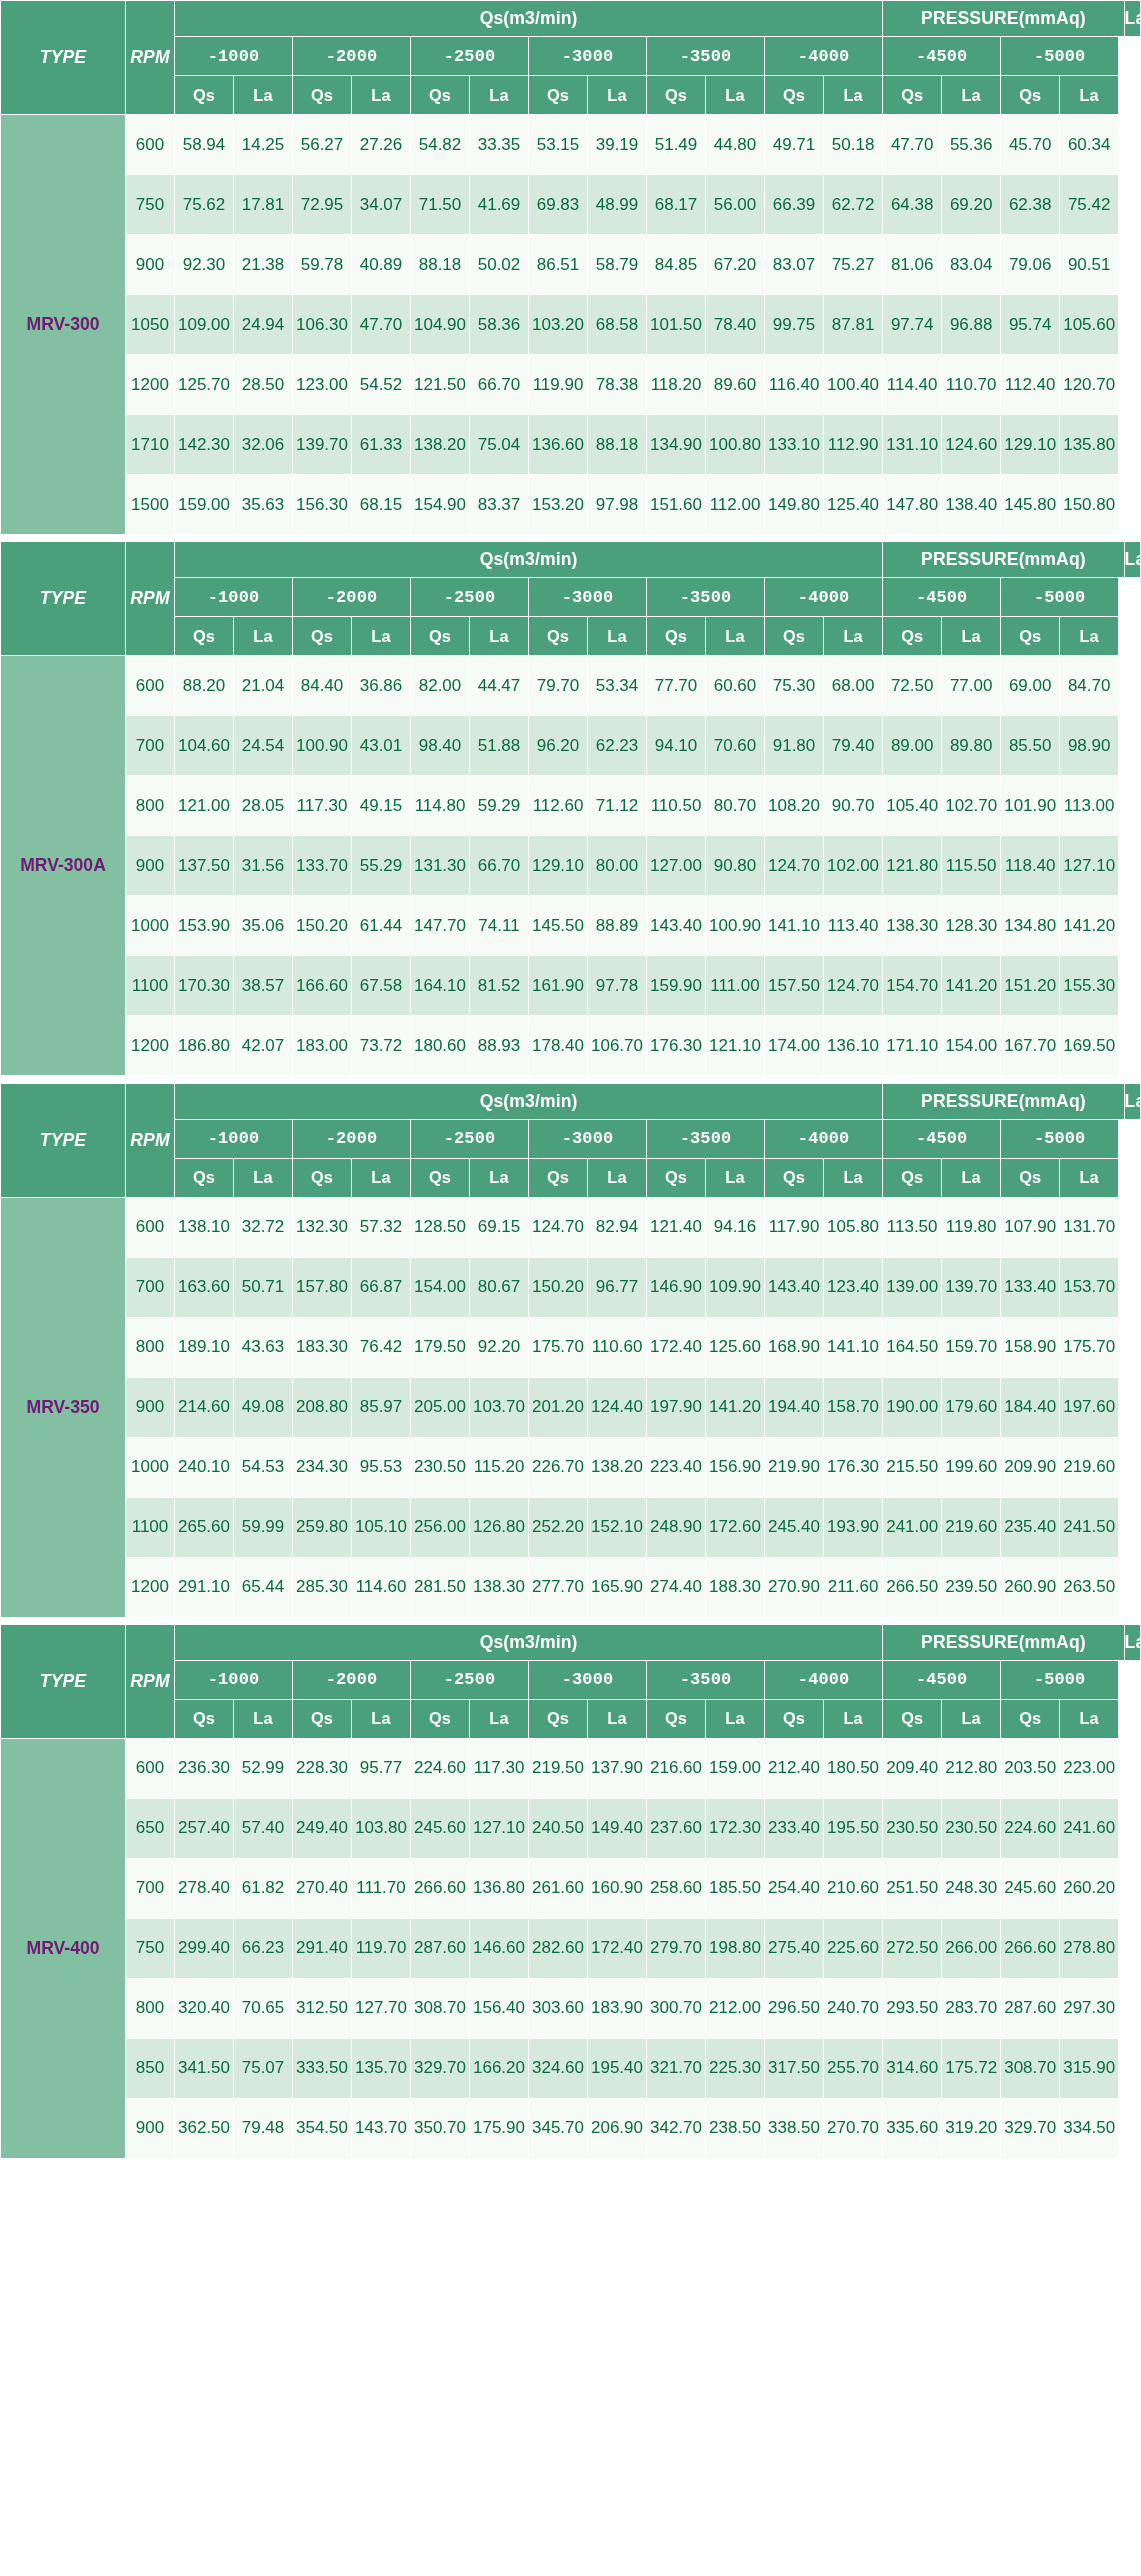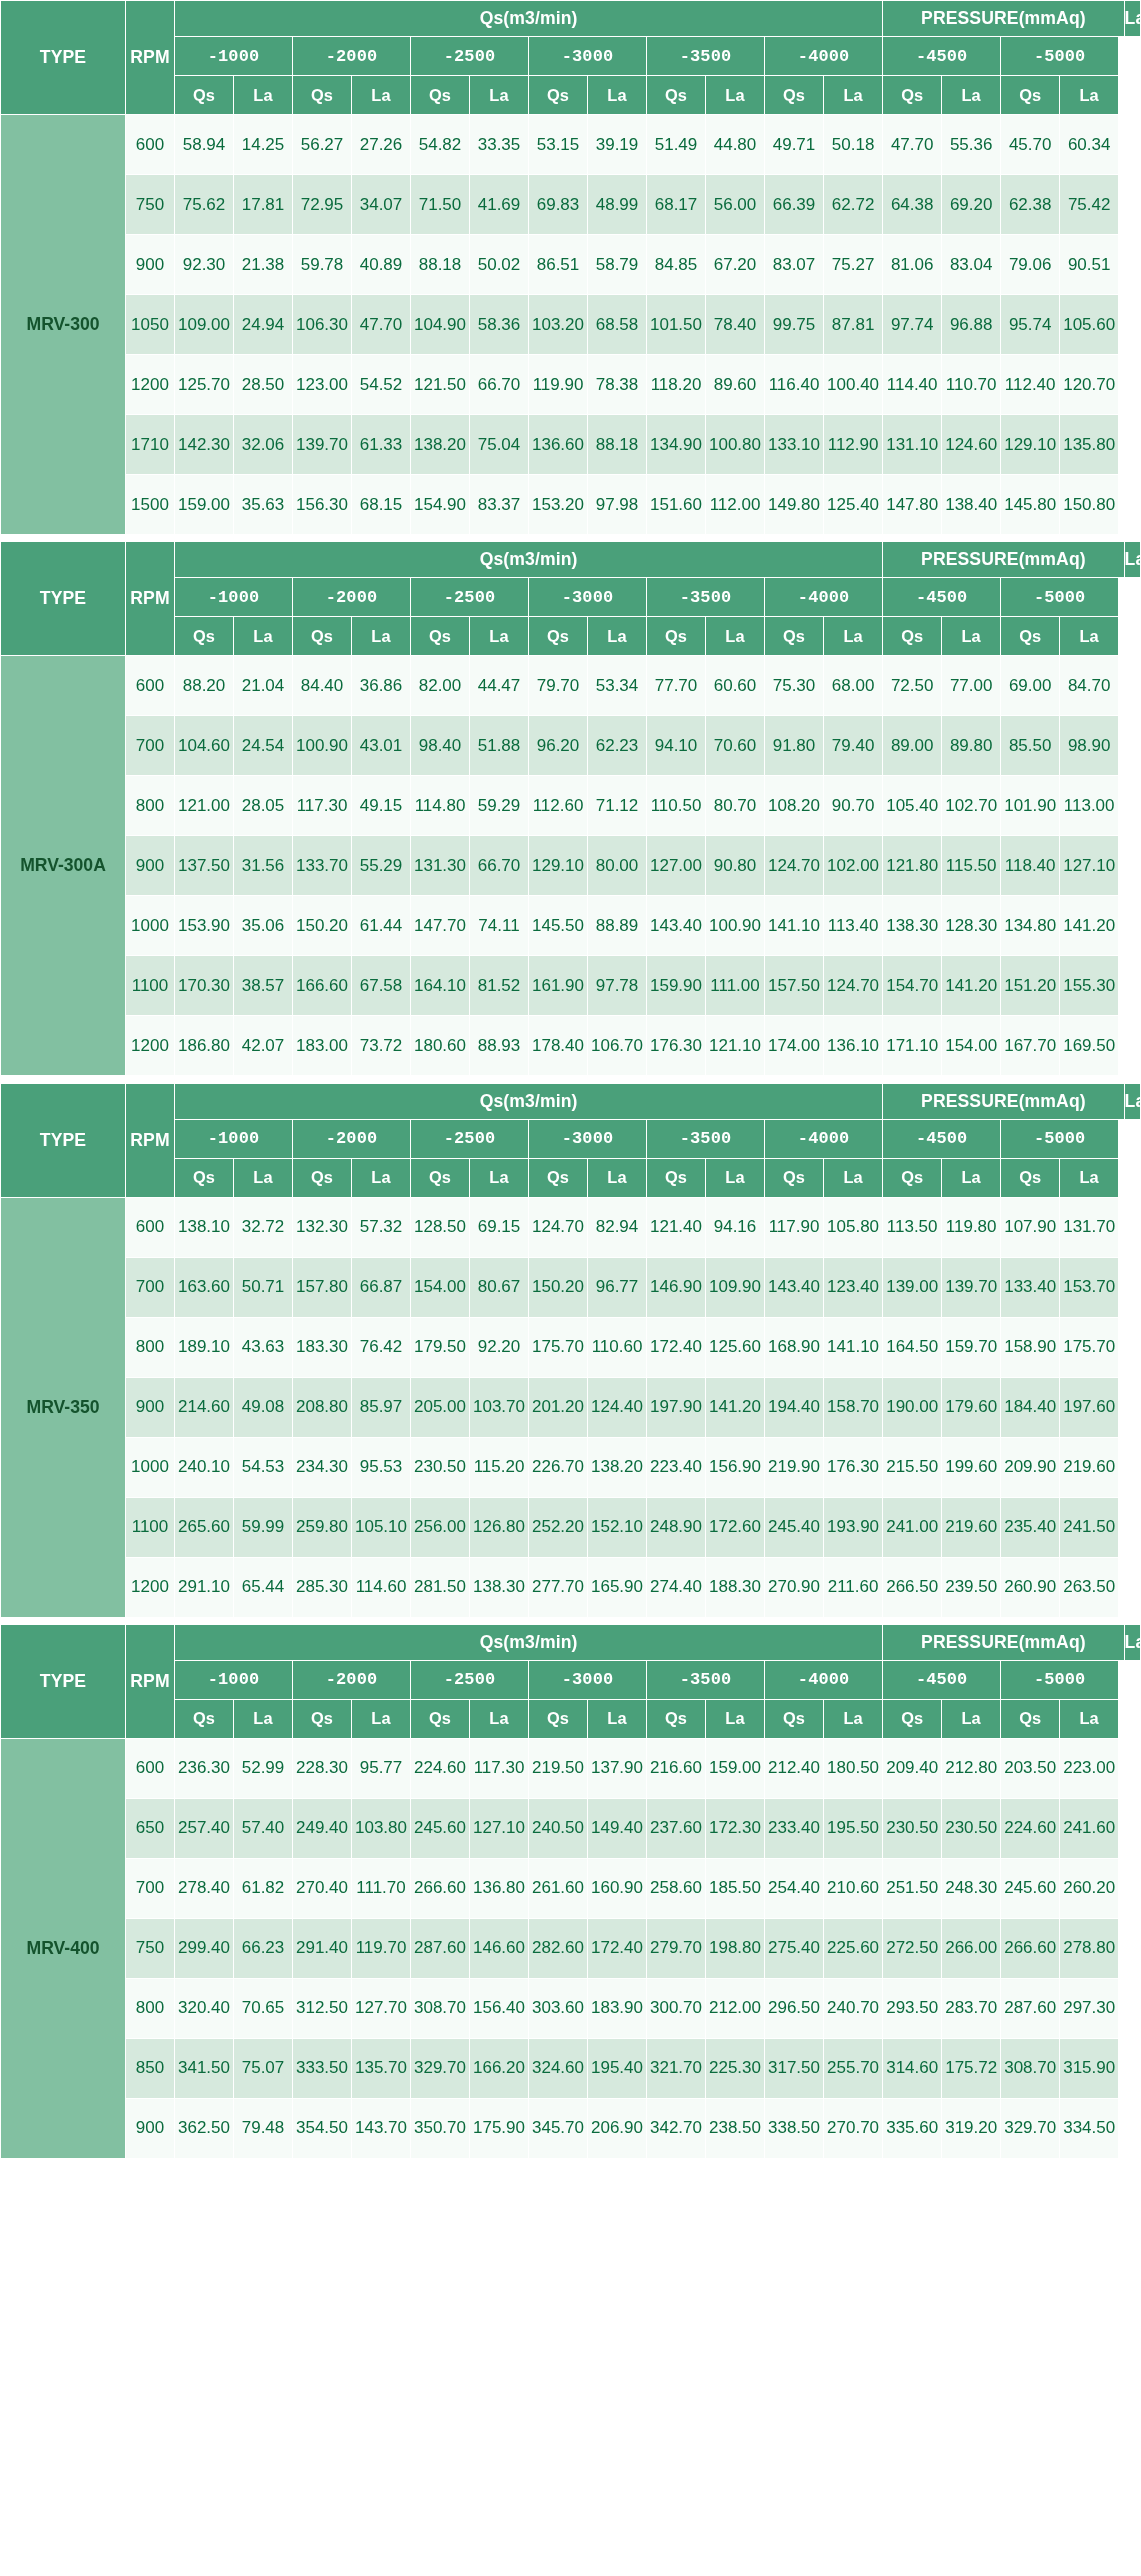--- a/index.html
+++ b/index.html
@@ -42,40 +42,41 @@
     font-size: 17px;
     height: 38px;
     font-family: Liberation Mono, monospace;
   }
   .hdr th.leaf {
     font-size: 16.4px;
     height: 38px;
   }
   .hdr th.corner {
     font-size: 17.6px;
+    font-style: italic;
   }
   tbody td {
     text-align: center;
     vertical-align: middle;
     color: #0a6b3d;
     font-size: 17px;
     height: 59px;
     border: 1.3px solid #ffffff;
     padding: 0;
     white-space: nowrap;
   }
   tbody tr.odd td {
     background: #f6fbf8;
   }
   tbody tr.even td {
     background: #d6e9dd;
   }
   td.typecell {
     background: #82c0a1 !important;
-    color: #14532d;
+    color: #701a75;
     font-weight: bold;
     font-size: 17.6px;
     vertical-align: middle;
     text-align: center;
   }
   col.c-type { width: 125px; }
   col.c-rpm  { width: 49px; }
   col.c-data { width: 59px; }
   .spacer {
     height: 6.3px;

